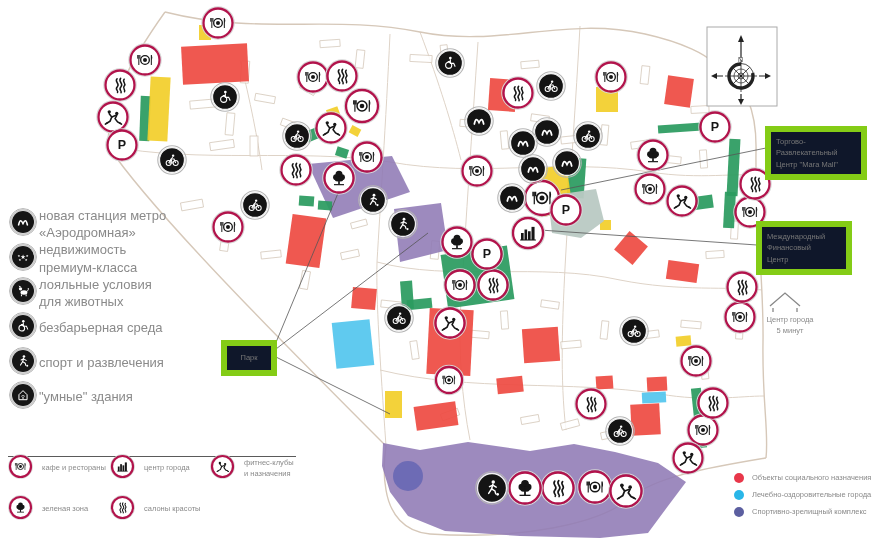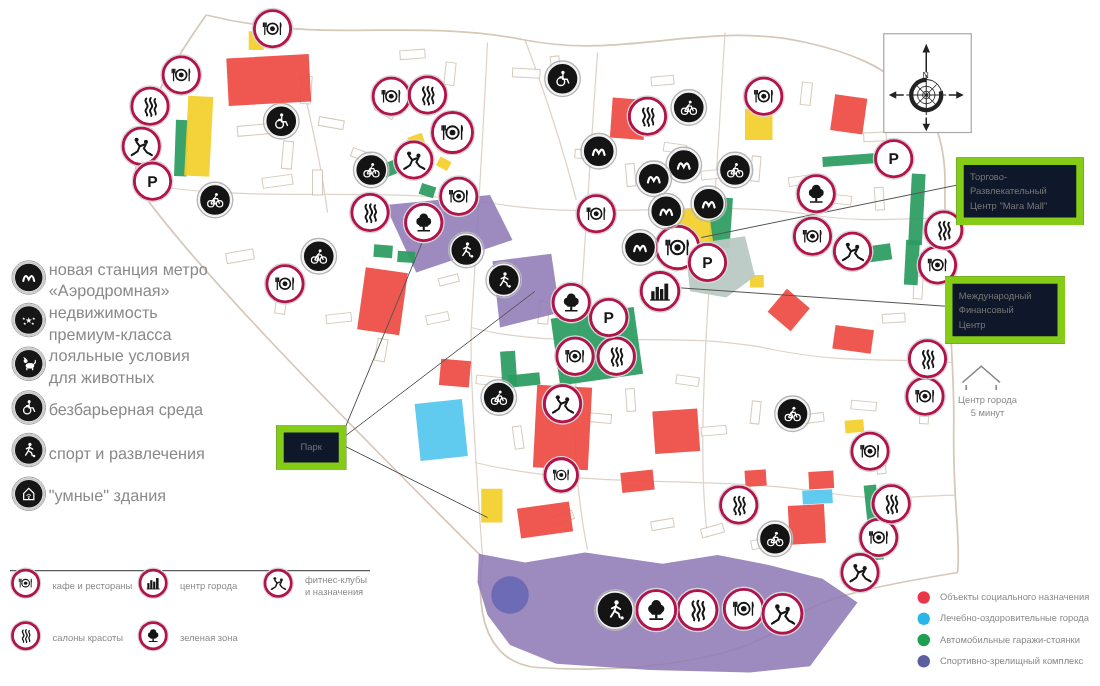--- a/index.html
+++ b/index.html
@@ -709,54 +709,50 @@
           </svg></span>
       <span class="lp-label">фитнес-клубы
 и назначения</span>
     </div>
 
     <div class="lp-item">
       <span class="lp-icon"><svg width="29" height="29">
             <g transform="translate(14.5,14.5)">
               <circle r="12" fill="none" stroke="#d6d6d6" stroke-width="1"></circle>
               <circle r="10.5" fill="#fff" stroke="#b1134b" stroke-width="2.2"></circle>
-              <use href="#ic-salon" x="-12" y="-12" width="24" height="24" transform="scale(0.583)" style="color: rgb(22, 22, 22);"></use>
-            </g>
-          </svg></span>
-      <span class="lp-label">салоны красоты</span>
+              <use href="#ic-tree" x="-12" y="-12" width="24" height="24" transform="scale(0.583)" style="color: rgb(22, 22, 22);"></use>
+            </g>
+          </svg></span>
+      <span class="lp-label">зеленая зона</span>
     </div>
 
     <div class="lp-item">
       <span class="lp-icon"><svg width="29" height="29">
             <g transform="translate(14.5,14.5)">
               <circle r="12" fill="none" stroke="#d6d6d6" stroke-width="1"></circle>
               <circle r="10.5" fill="#fff" stroke="#b1134b" stroke-width="2.2"></circle>
-              <use href="#ic-tree" x="-12" y="-12" width="24" height="24" transform="scale(0.583)" style="color: rgb(22, 22, 22);"></use>
-            </g>
-          </svg></span>
-      <span class="lp-label">зеленая зона</span>
+              <use href="#ic-salon" x="-12" y="-12" width="24" height="24" transform="scale(0.583)" style="color: rgb(22, 22, 22);"></use>
+            </g>
+          </svg></span>
+      <span class="lp-label">салоны красоты</span>
     </div>
 
   </div>
 
   <div class="legend-zones">
     <div class="lz-item">
       <span class="lz-dot" style="background: rgb(232, 55, 74);"></span>
       <span class="lz-label">Объекты социального назначения</span>
     </div>
 
     <div class="lz-item">
       <span class="lz-dot" style="background: rgb(41, 182, 232);"></span>
       <span class="lz-label">Лечебно-оздоровительные города</span>
     </div>
 
-    <div class="lz-item">
-      <span class="lz-dot" style="background: rgb(30, 158, 80);"></span>
-      <span class="lz-label">Автомобильные гаражи-стоянки</span>
-    </div>
 
 
     <div class="lz-item">
       <span class="lz-dot" style="background: rgb(92, 95, 160);"></span>
       <span class="lz-label">Спортивно-зрелищный комплекс</span>
     </div>
   </div>
 
   <div id="park-box" class="map-label-box">Парк</div>
   <div id="mara-box" class="map-label-box">Торгово-

